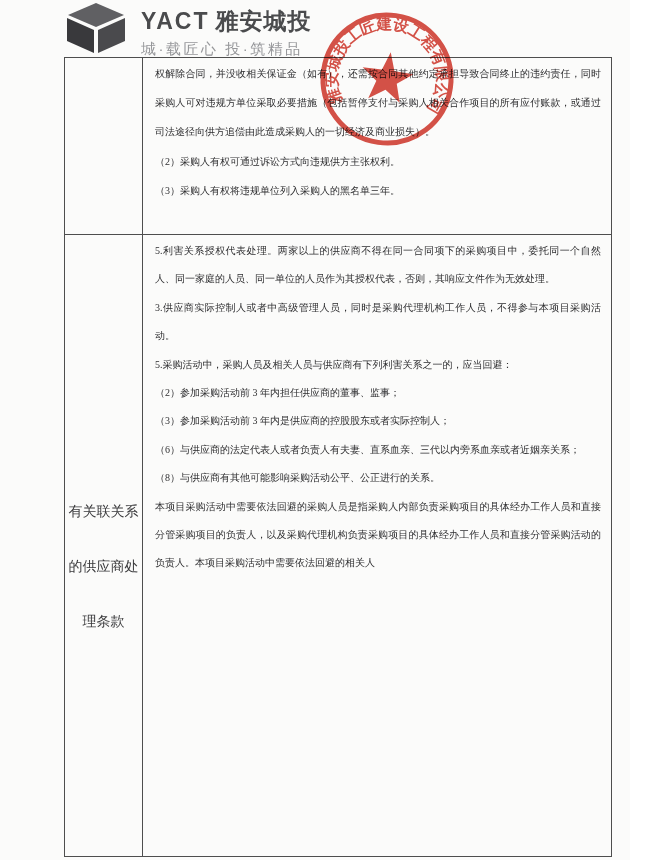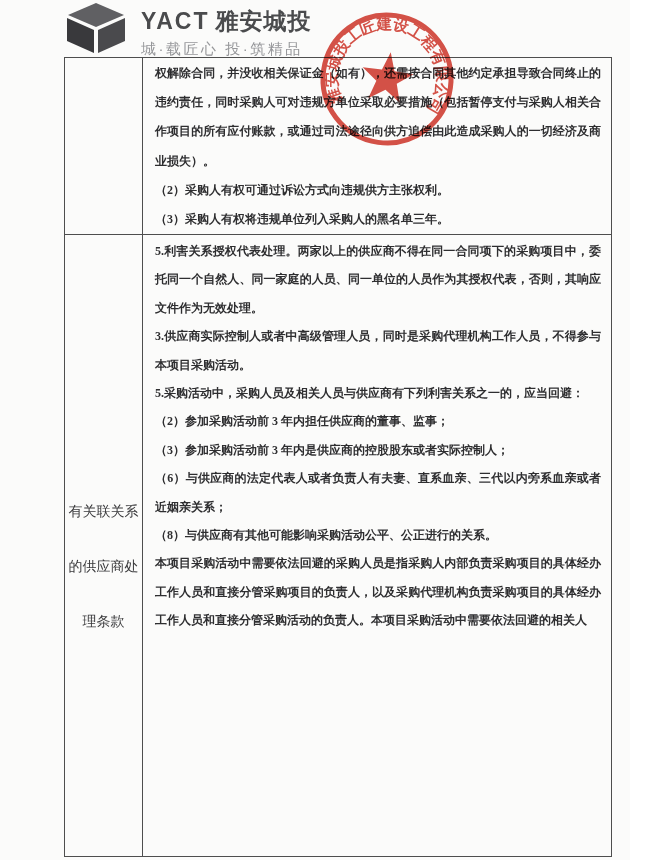--- a/index.html
+++ b/index.html
@@ -23,23 +23,22 @@
     position:absolute;left:64px;top:57px;width:546px;height:798px;
     border:1px solid #4e4e4e;background:transparent;
   }
   .row{display:flex;position:absolute;left:0;right:0;}
   .row-1{top:0;height:176px;border-bottom:1px solid #4e4e4e;}
   .row-2{top:177px;bottom:0;}
   .label-cell{width:77px;flex:none;border-right:1px solid #4e4e4e;position:relative;}
   .content-cell{
     flex:1;overflow:hidden;
     padding:1px 10px 0 12px;
-    font-size:12px;line-height:29.2px;
+    font-size:10px;line-height:29.2px;
     text-align:justify;
-    font-weight:bold;
   }
   .row-2 .content-cell{padding-top:2px;line-height:28.4px;}
   .para{margin:0;}
   .row-label{
     position:absolute;top:249px;left:0;right:0;
     text-align:center;font-size:14px;line-height:55px;color:#3a3a3c;
     padding:0 3px;
   }
   
   .seal{

